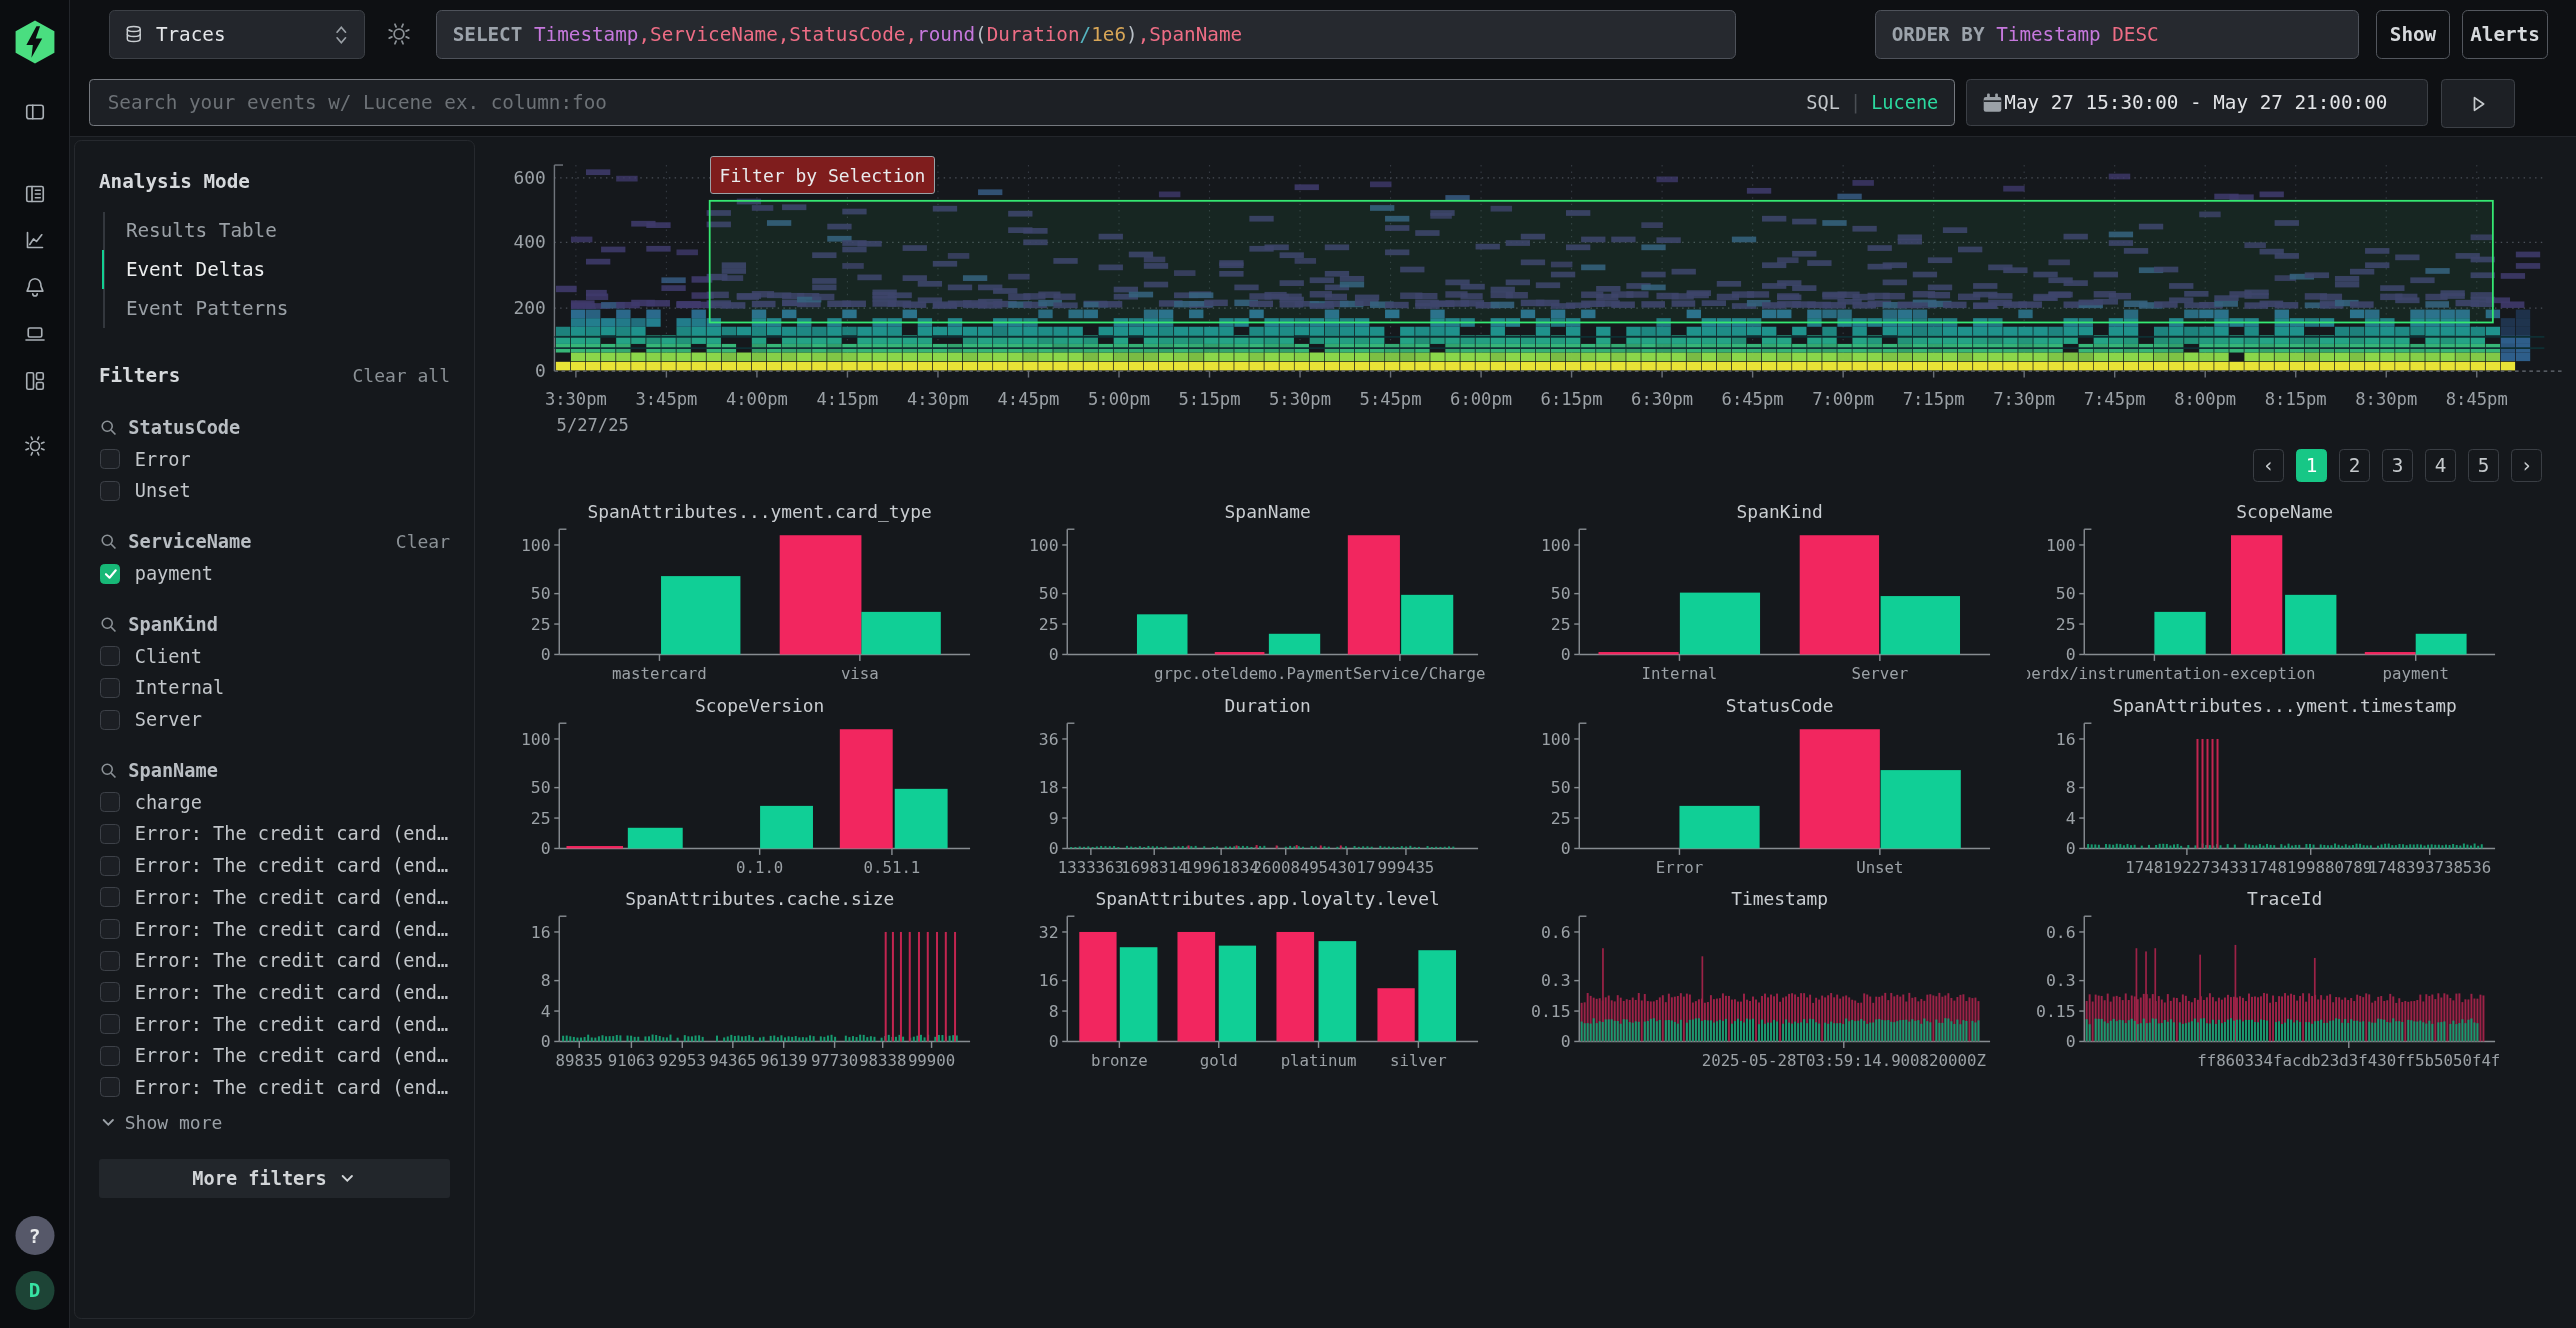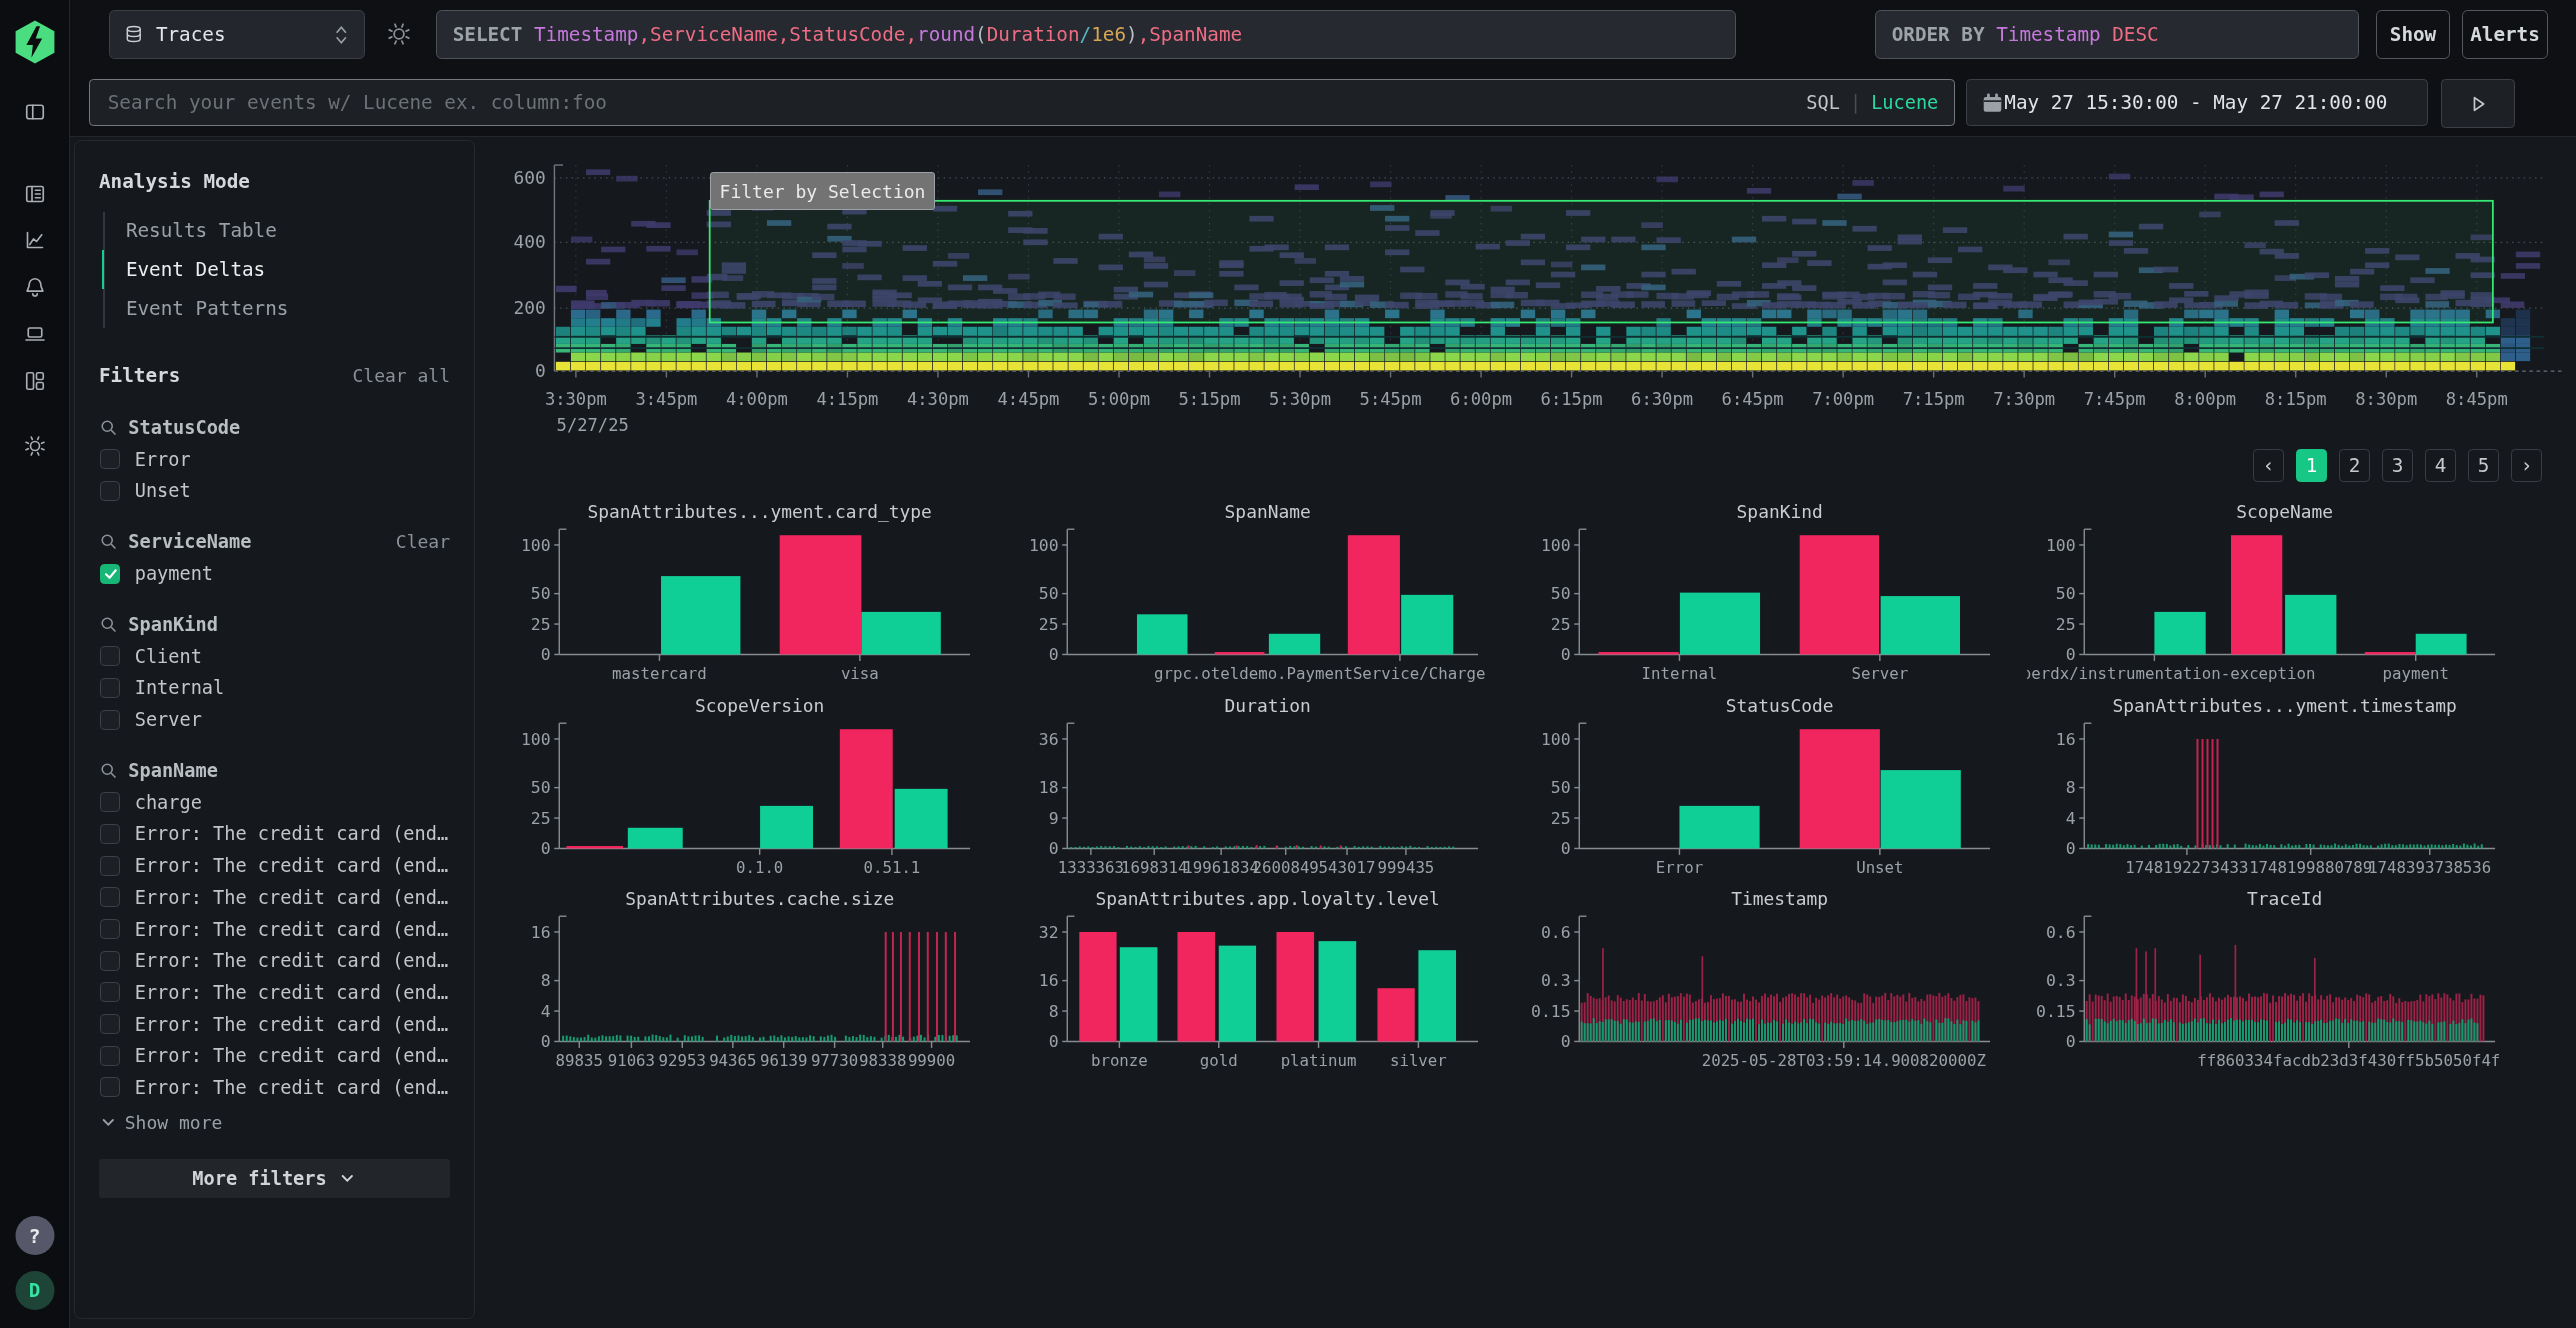--- a/index.html
+++ b/index.html
@@ -39,21 +39,21 @@
   .fgroup-head{display:flex;align-items:center;gap:10px}
   .fgroup-title{font-size:18.6px;font-weight:bold;color:#b9bec3}
   .fgroup-head .clear-link{margin-left:auto}
   .fopt{display:flex;align-items:center;gap:14.3px;margin-top:10.7px;font-size:18.6px;color:#c2c6ca;cursor:pointer;padding-left:1.4px}
   .fopt .lbl{white-space:nowrap;overflow:hidden;text-overflow:ellipsis;max-width:321px}
   .cbox{width:20px;height:20px;border:1.4px solid #3d4148;border-radius:4.3px;background:#1c1f24;flex:none;box-sizing:border-box;display:flex;align-items:center;justify-content:center}
   .cbox.checked{background:#17b877;border-color:#17b877}
   .show-more{margin-top:14.3px;display:flex;align-items:center;gap:7.2px;font-size:18px;color:#9aa0a6;cursor:pointer}
   .more-filters{margin-top:26px;width:100%;height:39px;background:#22262b;border:none;border-radius:2.9px;color:#d2d5d8;font-weight:bold;font-size:18.6px;font-family:"DejaVu Sans Mono",monospace;display:flex;align-items:center;justify-content:center;gap:11.4px;cursor:pointer}
   
-  .tooltip-chip{position:absolute;left:710px;top:172px;width:223px;height:36px;background:#737373;border:0.7px solid #9ba1a6;border-radius:2.9px;display:flex;align-items:center;justify-content:center;font-size:18px;color:#e9ebed;z-index:5;cursor:pointer}
+  .tooltip-chip{position:absolute;left:710px;top:156px;width:223px;height:36px;background:#7f1d1d;border:0.7px solid #9ba1a6;border-radius:2.9px;display:flex;align-items:center;justify-content:center;font-size:18px;color:#e9ebed;z-index:5;cursor:pointer}
   #topchart{position:absolute;left:472px;top:140px;z-index:2}
   .pagination{position:absolute;left:2253px;top:449px;display:flex;gap:12px;z-index:3}
   .pg-btn{width:31px;height:33px;border:0.7px solid #3a3e44;border-radius:4.3px;background:transparent;color:#c6cacd;font-size:19.3px;font-family:"DejaVu Sans Mono",monospace;display:flex;align-items:center;justify-content:center;cursor:pointer}
   .pg-btn.active{background:#17c786;border-color:#17c786;color:#ffffff}
   .minichart{position:absolute;z-index:2;cursor:crosshair}
 </style>
 </head>
 <body>
 
 <div class="rail" id="rail">

